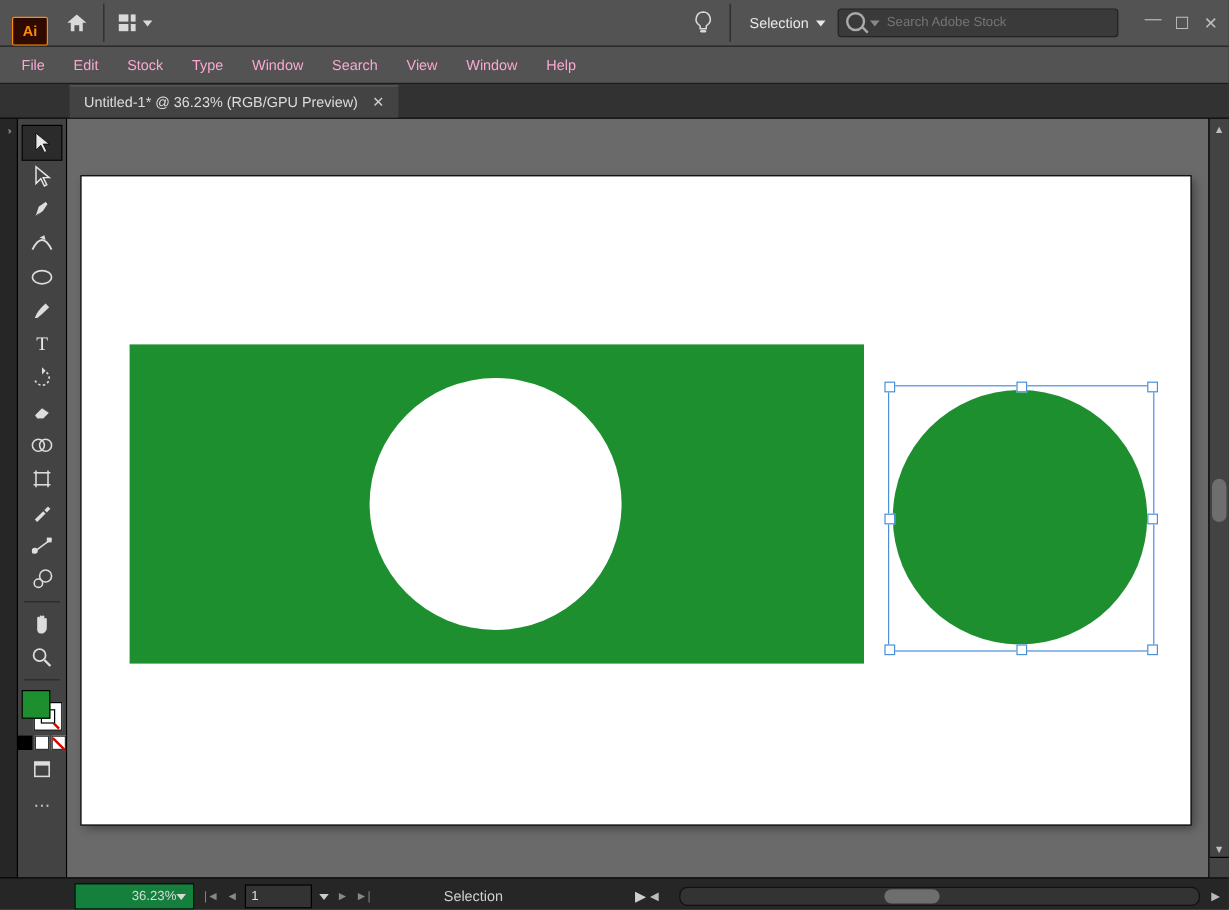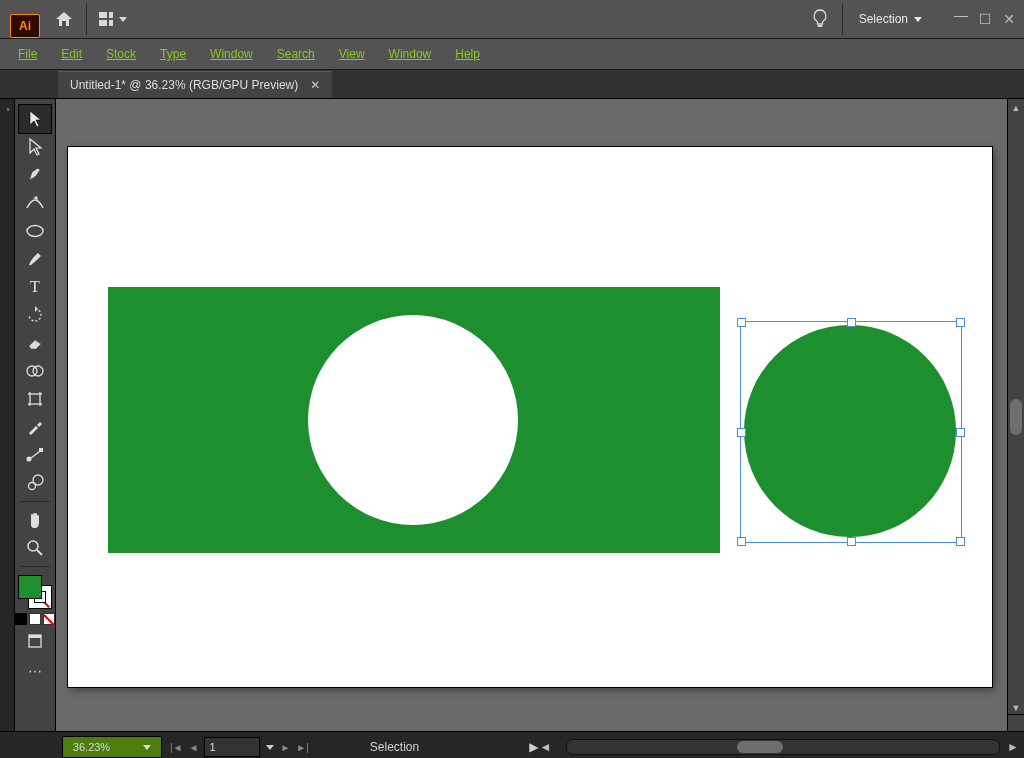--- a/index.html
+++ b/index.html
@@ -24,21 +24,21 @@
   .winbar .arrange .grid{display:grid;grid-template-columns:8px 4px;grid-template-rows:6px 6px;gap:2px;}
   .winbar .arrange .grid span{background:var(--text);}
   .winbar .spacer{flex:1;}
   .winbar .workspace{display:flex;align-items:center;gap:6px;padding:0 10px;color:#e8e8e8;}
   .winbar .search{width:220px;height:22px;background:#3a3a3a;border:1px solid #222;border-radius:3px;display:flex;align-items:center;padding:0 6px;gap:4px;color:#777;}
   .winbar .search input{background:transparent;border:none;outline:none;color:var(--text);font-size:11px;width:100%;}
   .winbar .winctl{display:flex;gap:10px;margin:0 8px 0 22px;color:#bdbdbd;}
   .winctl span{width:14px;text-align:center;cursor:pointer;font-size:14px;}
   
   .menubar{height:30px;background:var(--panel-2);display:flex;align-items:center;padding:0 6px;gap:0;border-bottom:1px solid var(--border);}
-  .menubar .menu-item{padding:6px 12px;color:#84cc16;cursor:pointer;text-decoration:underline;}
+  .menubar .menu-item{padding:6px 12px;color:#f9a8d4;cursor:pointer;}
   
   .tabbar{height:28px;background:var(--bg-dark);display:flex;align-items:flex-end;padding-left:58px;border-bottom:1px solid #000;}
   .tab{height:26px;background:var(--panel);display:flex;align-items:center;gap:12px;padding:0 12px;font-size:12px;color:#ddd;border-top:1px solid #5a5a5a;}
   .tab .close{cursor:pointer;color:#ccc;font-size:12px;}
   
   .main{position:relative;height:632px;display:flex;}
   .tool-gutter{width:14px;background:var(--bg-darker);border-right:1px solid #000;display:flex;align-items:flex-start;justify-content:center;}
   .tool-gutter .chev{margin-top:6px;color:#999;font-size:8px;letter-spacing:-2px;}
   .toolbar{width:40px;background:var(--panel);border-right:1px solid #000;display:flex;flex-direction:column;align-items:center;padding-top:6px;gap:0;}
   .tool{width:32px;height:28px;display:flex;align-items:center;justify-content:center;color:#dcdcdc;cursor:pointer;position:relative;}
@@ -64,21 +64,21 @@
   .h-nw{left:-4px;top:-4px;} .h-n{left:calc(50% - 4px);top:-4px;} .h-ne{right:-4px;top:-4px;}
   .h-w{left:-4px;top:calc(50% - 4px);} .h-e{right:-4px;top:calc(50% - 4px);}
   .h-sw{left:-4px;bottom:-4px;} .h-s{left:calc(50% - 4px);bottom:-4px;} .h-se{right:-4px;bottom:-4px;}
   .rscroll{width:16px;background:var(--panel);border-left:1px solid #000;position:relative;}
   .rscroll .arrow{position:absolute;left:0;right:0;text-align:center;color:#bbb;font-size:9px;cursor:pointer;}
   .rscroll .up{top:4px;} .rscroll .down{bottom:18px;}
   .rscroll .thumb{position:absolute;left:2px;right:2px;top:300px;height:36px;background:#6e6e6e;border-radius:6px;}
   .rscroll .corner{position:absolute;left:0;right:0;bottom:0;height:16px;background:var(--panel);border-top:1px solid #000;}
   
   .status{height:30px;background:var(--bg-darker);display:flex;align-items:center;border-top:1px solid #000;}
-  .status .zoom{width:86px;height:20px;margin-left:62px;background:#4d7c0f;border:1px solid #000;display:flex;align-items:center;justify-content:center;padding:0 6px;font-size:11px;gap:33px;}
+  .status .zoom{width:86px;height:20px;margin-left:62px;background:#15803d;border:1px solid #000;display:flex;align-items:center;justify-content:flex-end;padding:0 6px;font-size:11px;}
   .status .navgrp{display:flex;align-items:center;gap:6px;margin-left:8px;color:#888;}
   .status .navgrp .btn{cursor:pointer;font-size:10px;}
   .status .navgrp .pagein{width:46px;height:18px;background:#333;border:1px solid #000;color:#ddd;padding:0 4px;font-size:11px;display:flex;align-items:center;}
   .status .label{flex:0 0 auto;margin-left:61px;color:#cfcfcf;}
   .status .play{margin-left:110px;color:#cfcfcf;cursor:pointer;}
   .status .hscroll{flex:1;margin:0 6px 0 10px;height:14px;background:#333;border:1px solid #111;border-radius:7px;position:relative;}
   .status .hscroll .th{position:absolute;left:170px;width:46px;top:1px;bottom:1px;background:#6e6e6e;border-radius:6px;}
   .status .hend{width:14px;text-align:center;color:#bbb;margin-right:4px;}
   .chev-down{display:inline-block;width:0;height:0;border-left:4px solid transparent;border-right:4px solid transparent;border-top:5px solid currentColor;}
   .magnify{width:12px;height:12px;border:2px solid currentColor;border-radius:50%;position:relative;display:inline-block;}
@@ -108,20 +108,25 @@
   <div class="icon-btn">
     <svg width="16" height="20" viewBox="0 0 16 20">
         <path d="M8 1a6 6 0 0 0-3.2 11c.5.3.7.9.7 1.5V15h5v-1.5c0-.6.2-1.2.7-1.5A6 6 0 0 0 8 1z" fill="none" stroke="currentColor" stroke-width="1.3"></path>
         <rect x="5.5" y="16" width="5" height="2" rx="1" fill="currentColor"></rect>
       </svg>
   </div>
   <div class="sep"></div>
   <div class="workspace">
     <span>Selection</span>
     <span class="chev-down"></span>
+  </div>
+  <div class="search">
+    <span style="color:#aaa"><span class="magnify"></span></span>
+    <span class="chev-down" style="color:#888"></span>
+    <input placeholder="Search Adobe Stock" style="">
   </div>
   <div class="winctl">
     <span style="position:relative;top:-4px;">—</span>
     <span>☐</span>
     <span>✕</span>
   </div>
 </div>
 
 <div class="menubar">
   <div class="menu-item">File</div>

